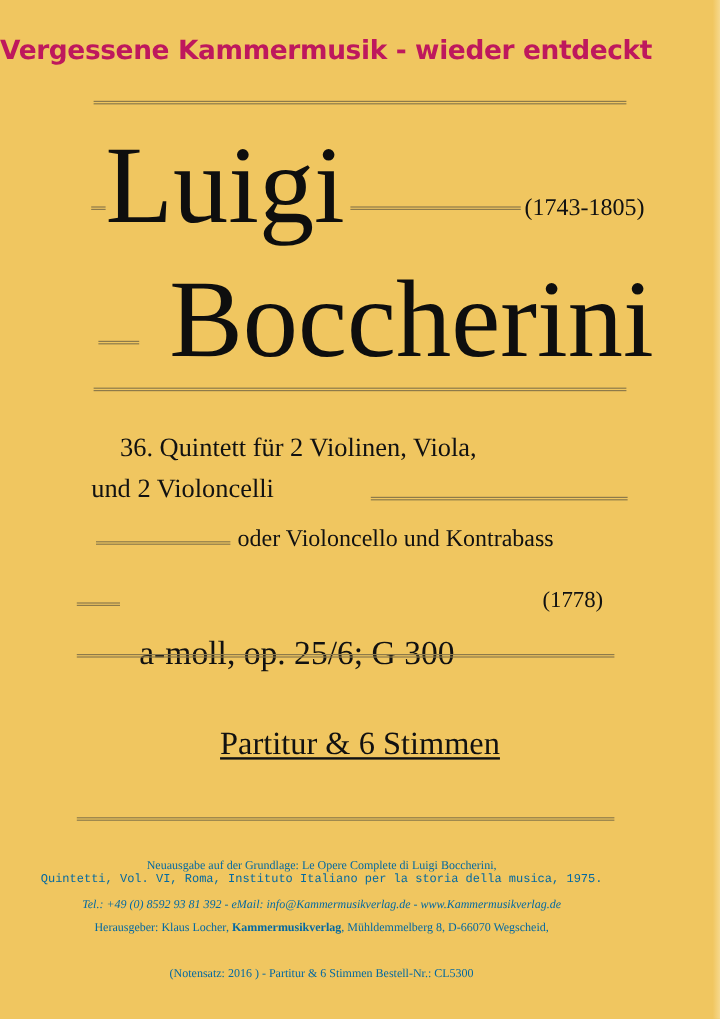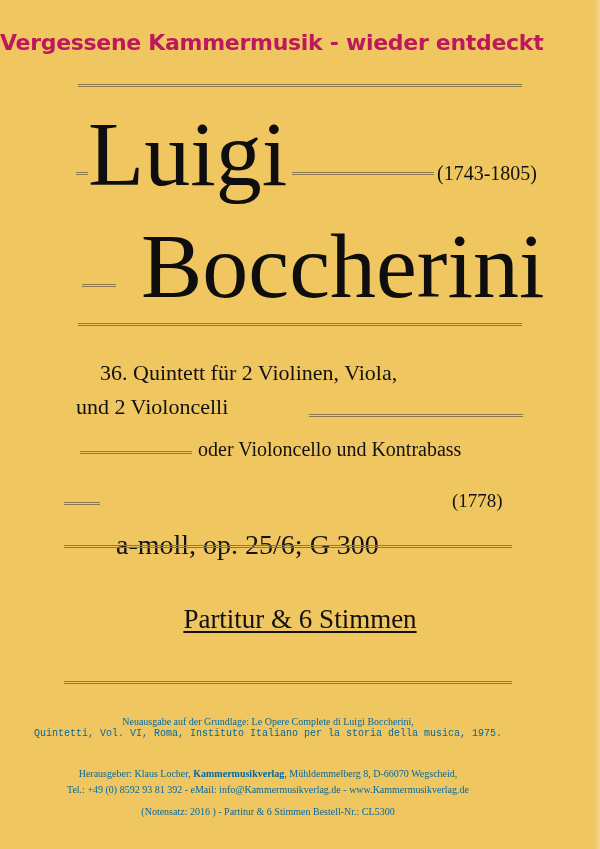--- a/index.html
+++ b/index.html
@@ -56,14 +56,14 @@
 <div class="abs year" style="top:490px;left:432px;margin-left:20px;">(1778)</div>
 <div class="rule" style="top:545px;left:64px;width:448px;"></div>
 
 <div class="abs parts">Partitur &amp; 6 Stimmen</div>
 <div class="rule" style="top:681px;left:64px;width:448px;"></div>
 
 <div class="abs fine" style="top:714px;">Neuausgabe auf der Grundlage: Le Opere Complete di Luigi Boccherini,</div>
 <div class="abs fine" style="top:726px;font-family:Liberation Mono, monospace;">Quintetti, Vol. VI, Roma, Instituto Italiano per la storia della musica, 1975.</div>
 
 <div class="abs fine" style="top:766px;"><span>Herausgeber: Klaus Locher, </span><b>Kammermusikverlag</b><span>, Mühldemmelberg 8, D-66070 Wegscheid,</span></div>
-<div class="abs fine" style="top:782px;">Tel.: +49 (0) 8592 93 81 392 - eMail: info@Kammermusikverlag.de - www.Kammermusikverlag.de</div>
+<div class="abs fine" style="top:747px;font-style:italic;">Tel.: +49 (0) 8592 93 81 392 - eMail: info@Kammermusikverlag.de - www.Kammermusikverlag.de</div>
 <div class="abs fine" style="top:770px;margin-top:34px;">(Notensatz: 2016 ) - Partitur &amp; 6 Stimmen Bestell-Nr.: CL5300</div>
 
 </body></html>

